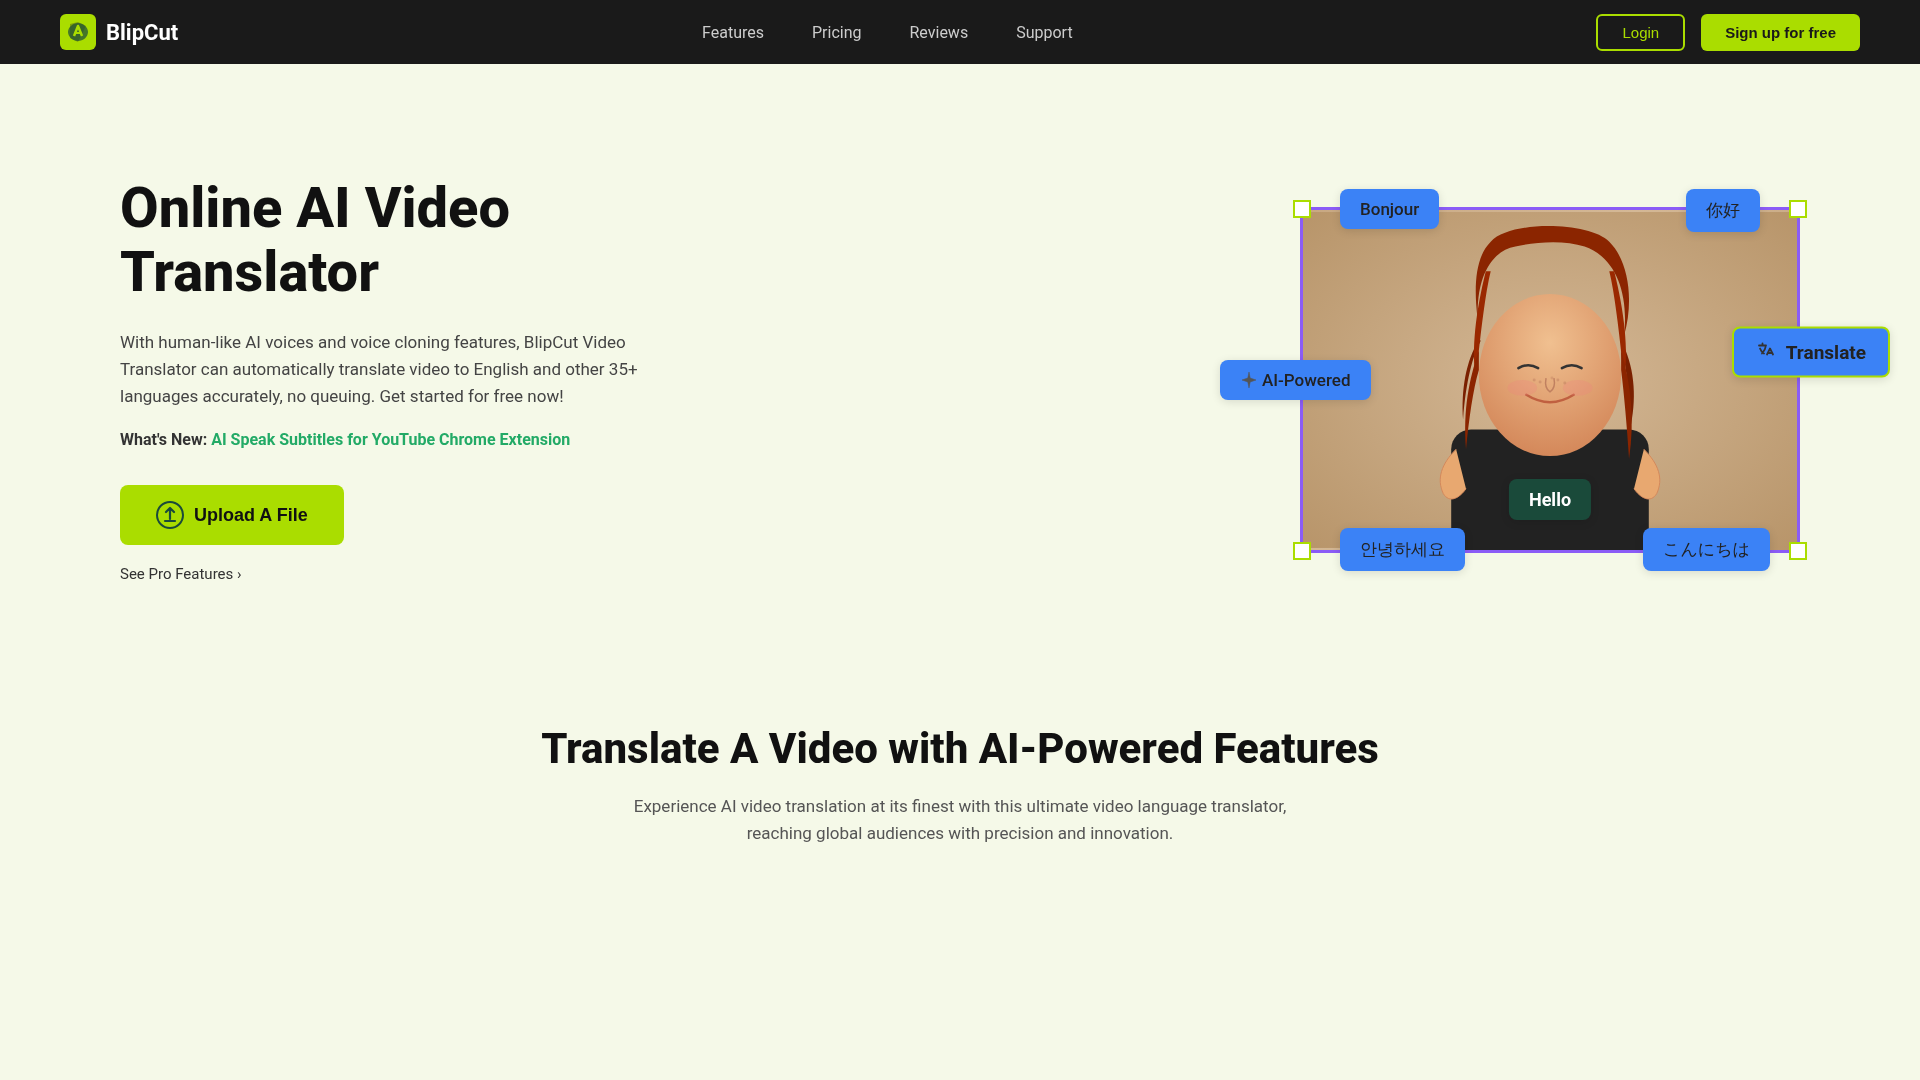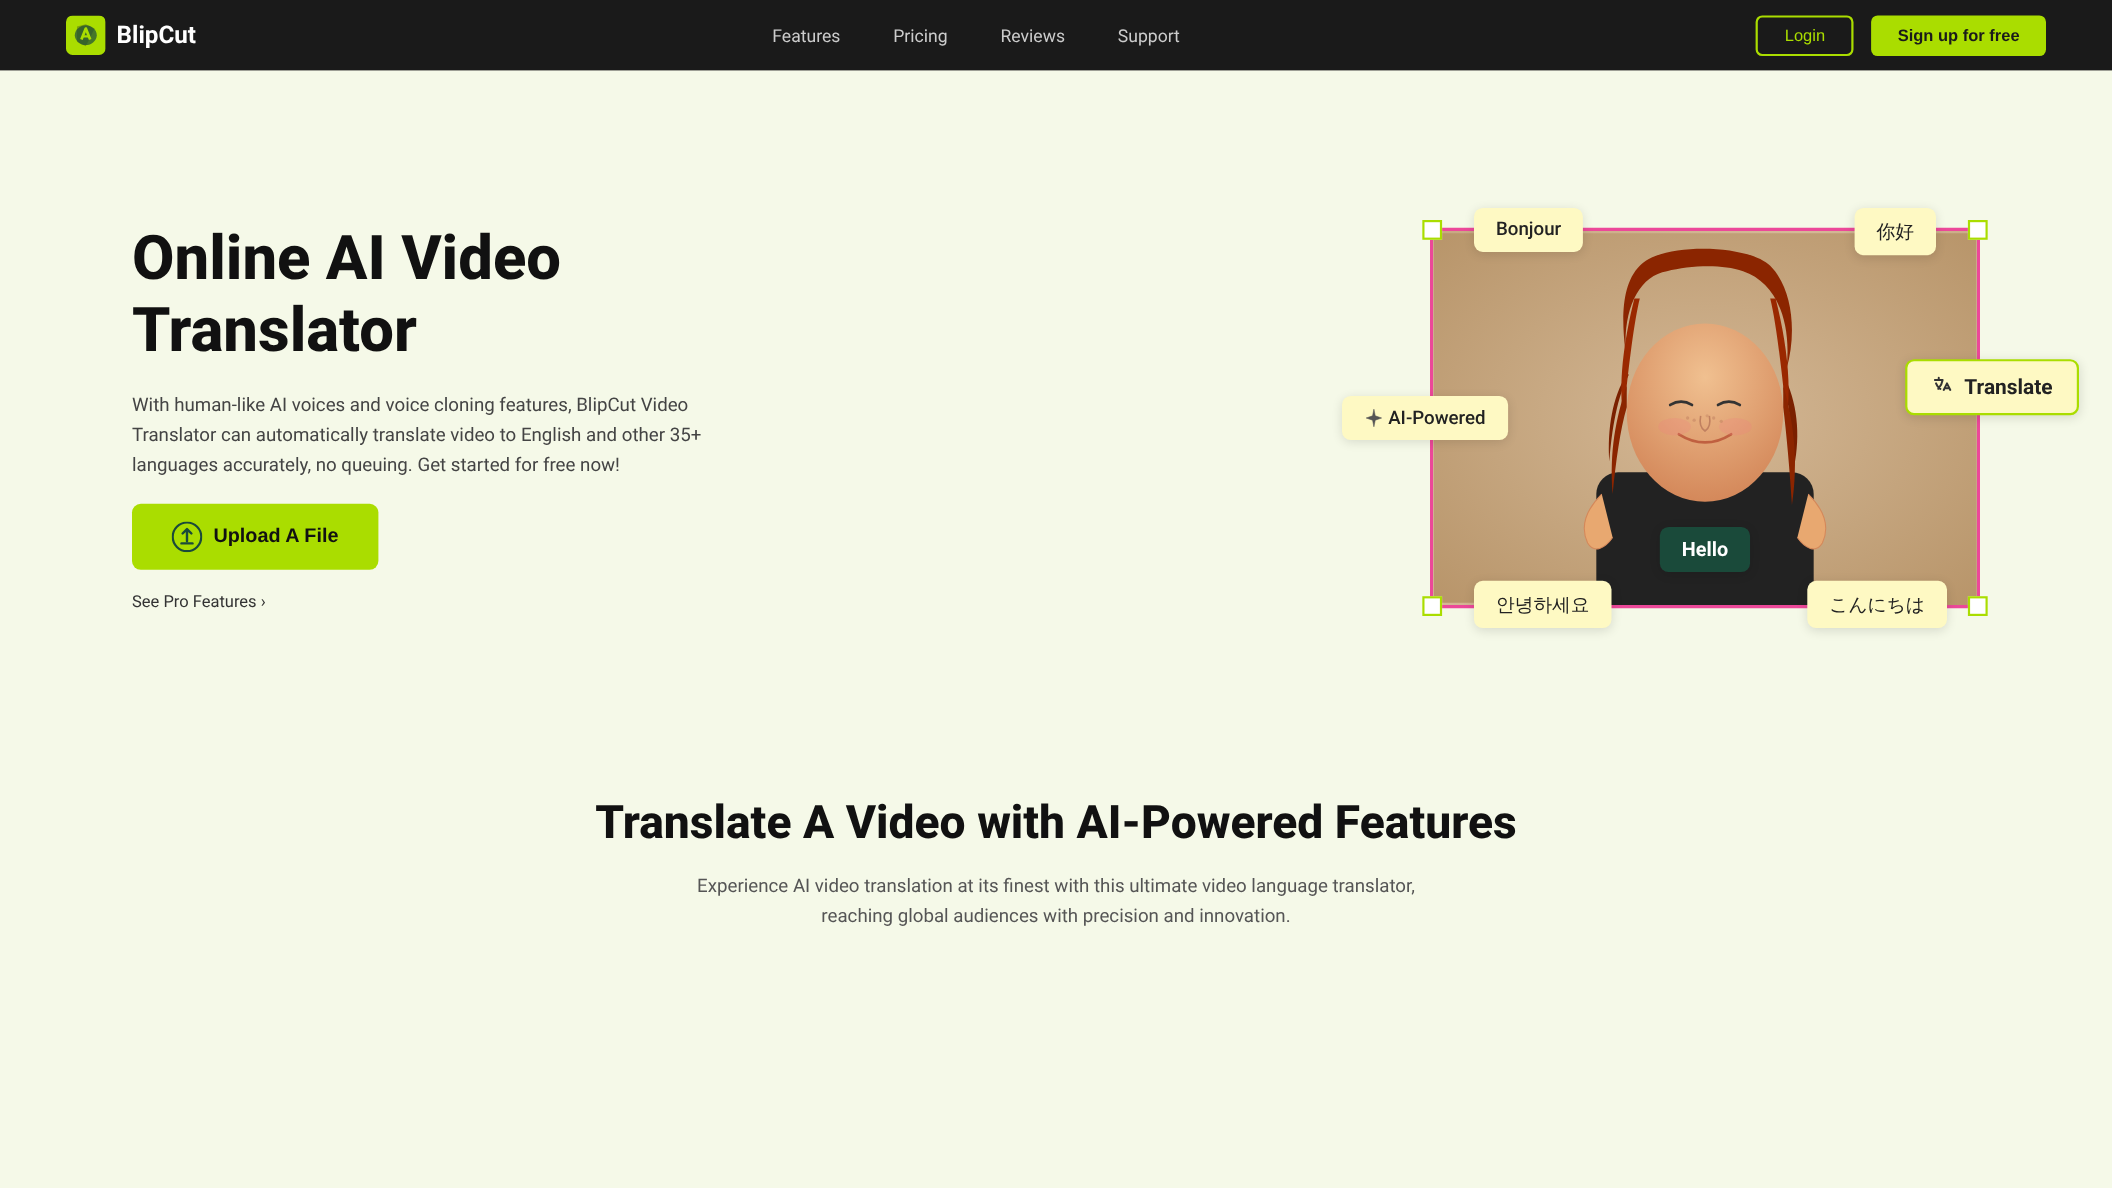--- a/index.html
+++ b/index.html
@@ -133,21 +133,21 @@
     }
 
     
     .hero-image-wrap {
       position: relative;
       width: 500px;
       flex-shrink: 0;
     }
     .hero-frame {
       position: relative;
-      border: 3px solid #ec4899;
+      border: 3px solid #8b5cf6;
       border-radius: 4px;
       overflow: visible;
     }
     
     .corner {
       position: absolute;
       width: 18px;
       height: 18px;
       background: #fff;
       border: 2px solid #aadd00;
@@ -172,21 +172,21 @@
       width: 100%;
       height: 100%;
       position: absolute;
       top: 0;
       left: 0;
     }
 
     
     .chip {
       position: absolute;
-      background: #fef9c3;
+      background: #3b82f6;
       border-radius: 8px;
       padding: 10px 20px;
       font-size: 17px;
       font-weight: 500;
       color: #222;
       box-shadow: 0 2px 10px rgba(0,0,0,0.12);
       white-space: nowrap;
       z-index: 20;
     }
     .chip.bonjour { top: -18px; left: 40px; }
@@ -268,20 +268,24 @@
   <div class="navbar-actions">
     <button class="btn-login">Login</button>
     <button class="btn-signup">Sign up for free</button>
   </div>
 </nav>
 
 <section class="hero">
   <div class="hero-content">
     <h1 class="hero-title">Online AI Video Translator</h1>
     <p class="hero-desc">With human-like AI voices and voice cloning features, BlipCut Video Translator can automatically translate video to English and other 35+ languages accurately, no queuing. Get started for free now!</p>
+    <p class="hero-new">
+      <span>What's New:</span>
+      <a href="#" style="color:#22aa66;">AI Speak Subtitles for YouTube Chrome Extension</a>
+    </p>
     <button class="btn-upload">
       <svg class="upload-icon-wrap" viewBox="0 0 28 28" fill="none">
         <circle cx="14" cy="14" r="13" stroke="#1a4a3a" stroke-width="2"></circle>
         <path d="M14 8 L14 18 M10 11 L14 7 L18 11" stroke="#1a4a3a" stroke-width="2.2" stroke-linecap="round" stroke-linejoin="round"></path>
         <path d="M9 20 L19 20" stroke="#1a4a3a" stroke-width="2.2" stroke-linecap="round"></path>
       </svg>
       <span>Upload A File</span>
     </button>
     <a href="#" class="see-pro">
       <span>See Pro Features</span>

